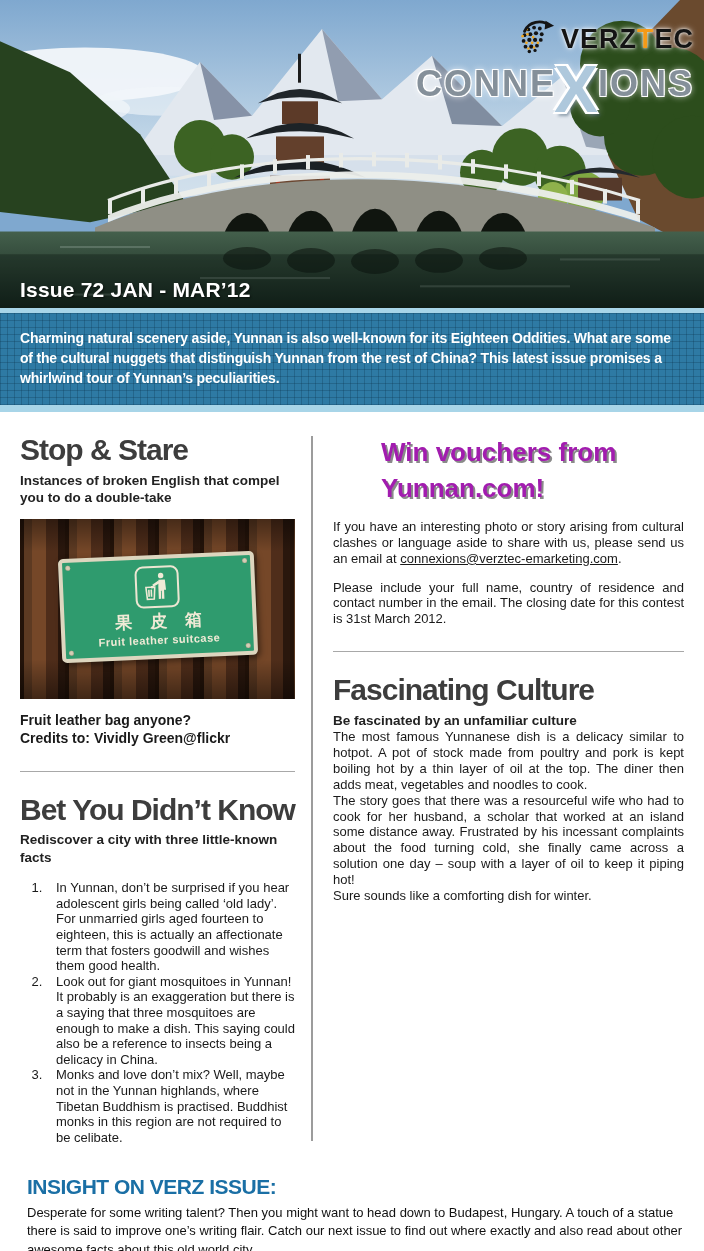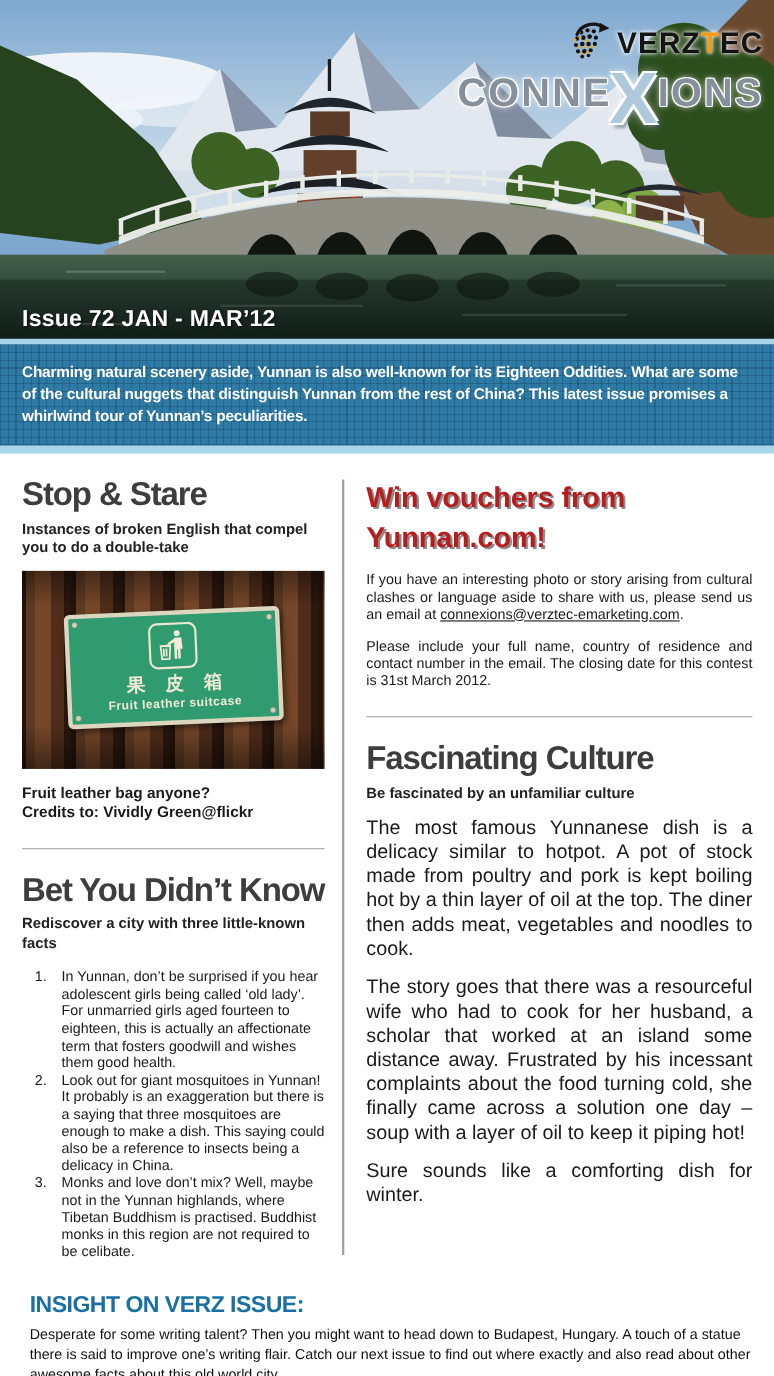--- a/index.html
+++ b/index.html
@@ -60,28 +60,28 @@
       display:flex; align-items:center; justify-content:center; }
   .sign-cn { color:#f0ead6; font-size:17px; font-weight:bold; letter-spacing:18px; text-indent:18px; margin-top:2px; }
   .sign-en { color:#f0ead6; font-size:11px; font-weight:bold; letter-spacing:0.5px; margin-top:1px; }
   .caption { margin-top:12px; font-size:14px; font-weight:bold; line-height:18px; }
 
   
   ol.facts { margin:14px 0 0; padding-left:26px; font-size:13px; line-height:1.2; }
   ol.facts li { padding-left:10px; margin:0; }
 
   
-  .win-title { font-size:26px; line-height:36px; font-weight:900; color:#b91c1c; letter-spacing:0;
-      text-shadow:2px 2px 0 #8a8a8a; }
+  .win-title { font-size:26px; line-height:36px; font-weight:900; color:#a21caf; letter-spacing:0;
+      text-shadow:2px 2px 0 #8a8a8a;margin-left:48px; }
   .body-p { font-size:13px; line-height:1.22; text-align:justify; margin-top:13px; }
   .body-p a, .caption a { color:#1a1a1a; }
   .terms { font-size:11.5px; text-align:right; margin-top:12px; }
 
   
-  .culture-p { font-size:18px; line-height:1.22; text-align:justify; margin-top:13px; }
+  .culture-p { font-size:13px; line-height:1.22; text-align:justify; }
 
   
   .insight { padding:30px 20px 26px 27px; }
   .insight h2 { color:#1a6fa5; font-size:21px; font-weight:900; letter-spacing:-0.5px; }
   .insight p { margin-top:5px; font-size:13px; line-height:1.4; color:#111; }
 </style>
 </head>
 <body>
 
 <div class="page">

